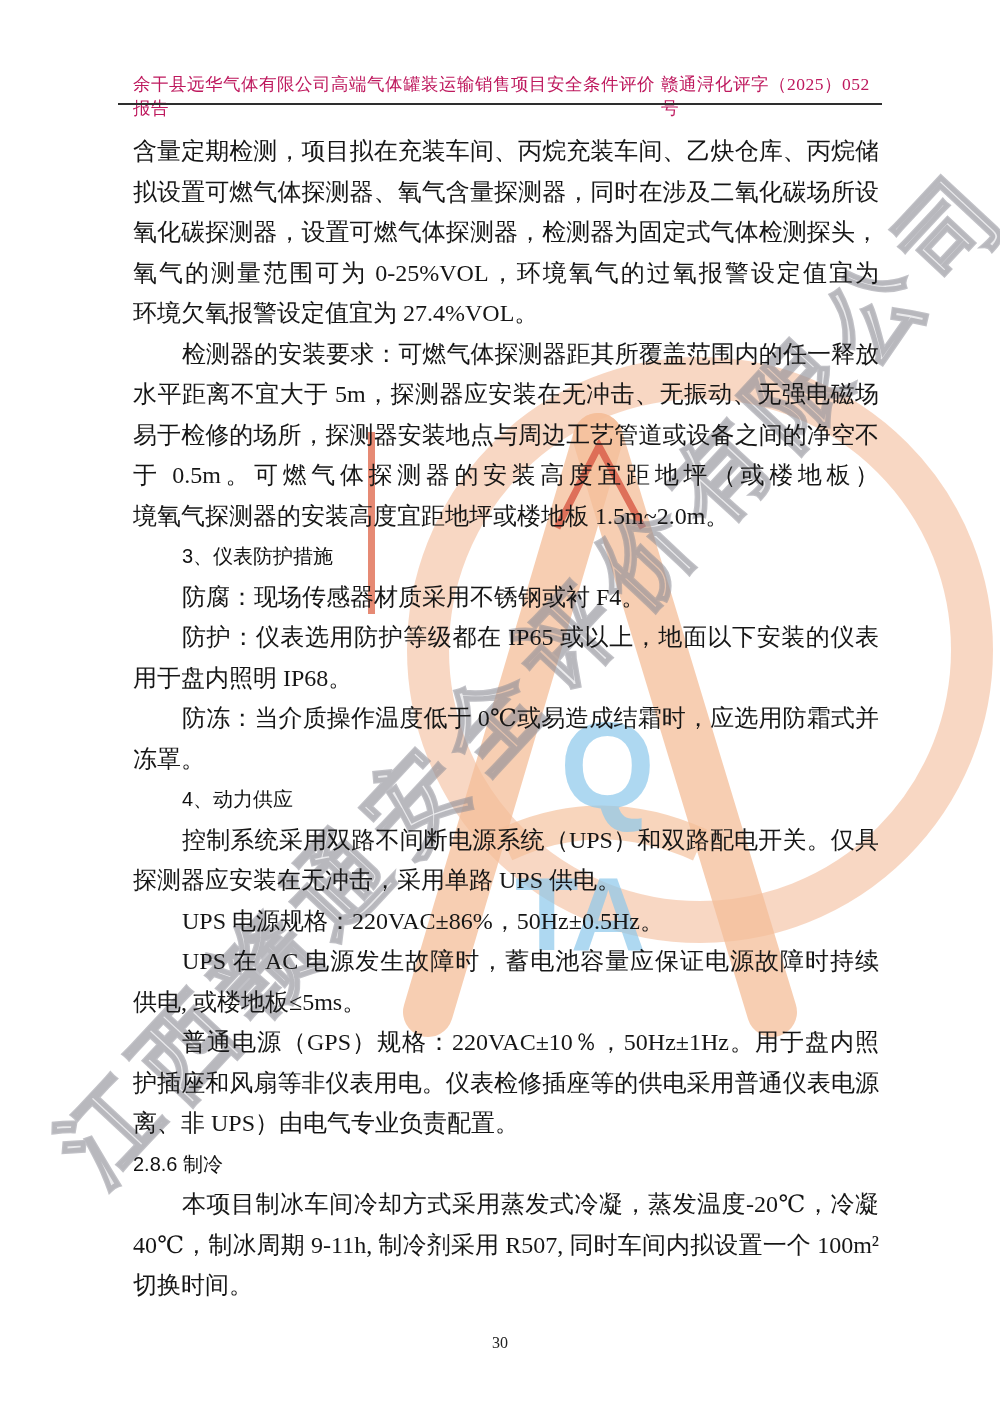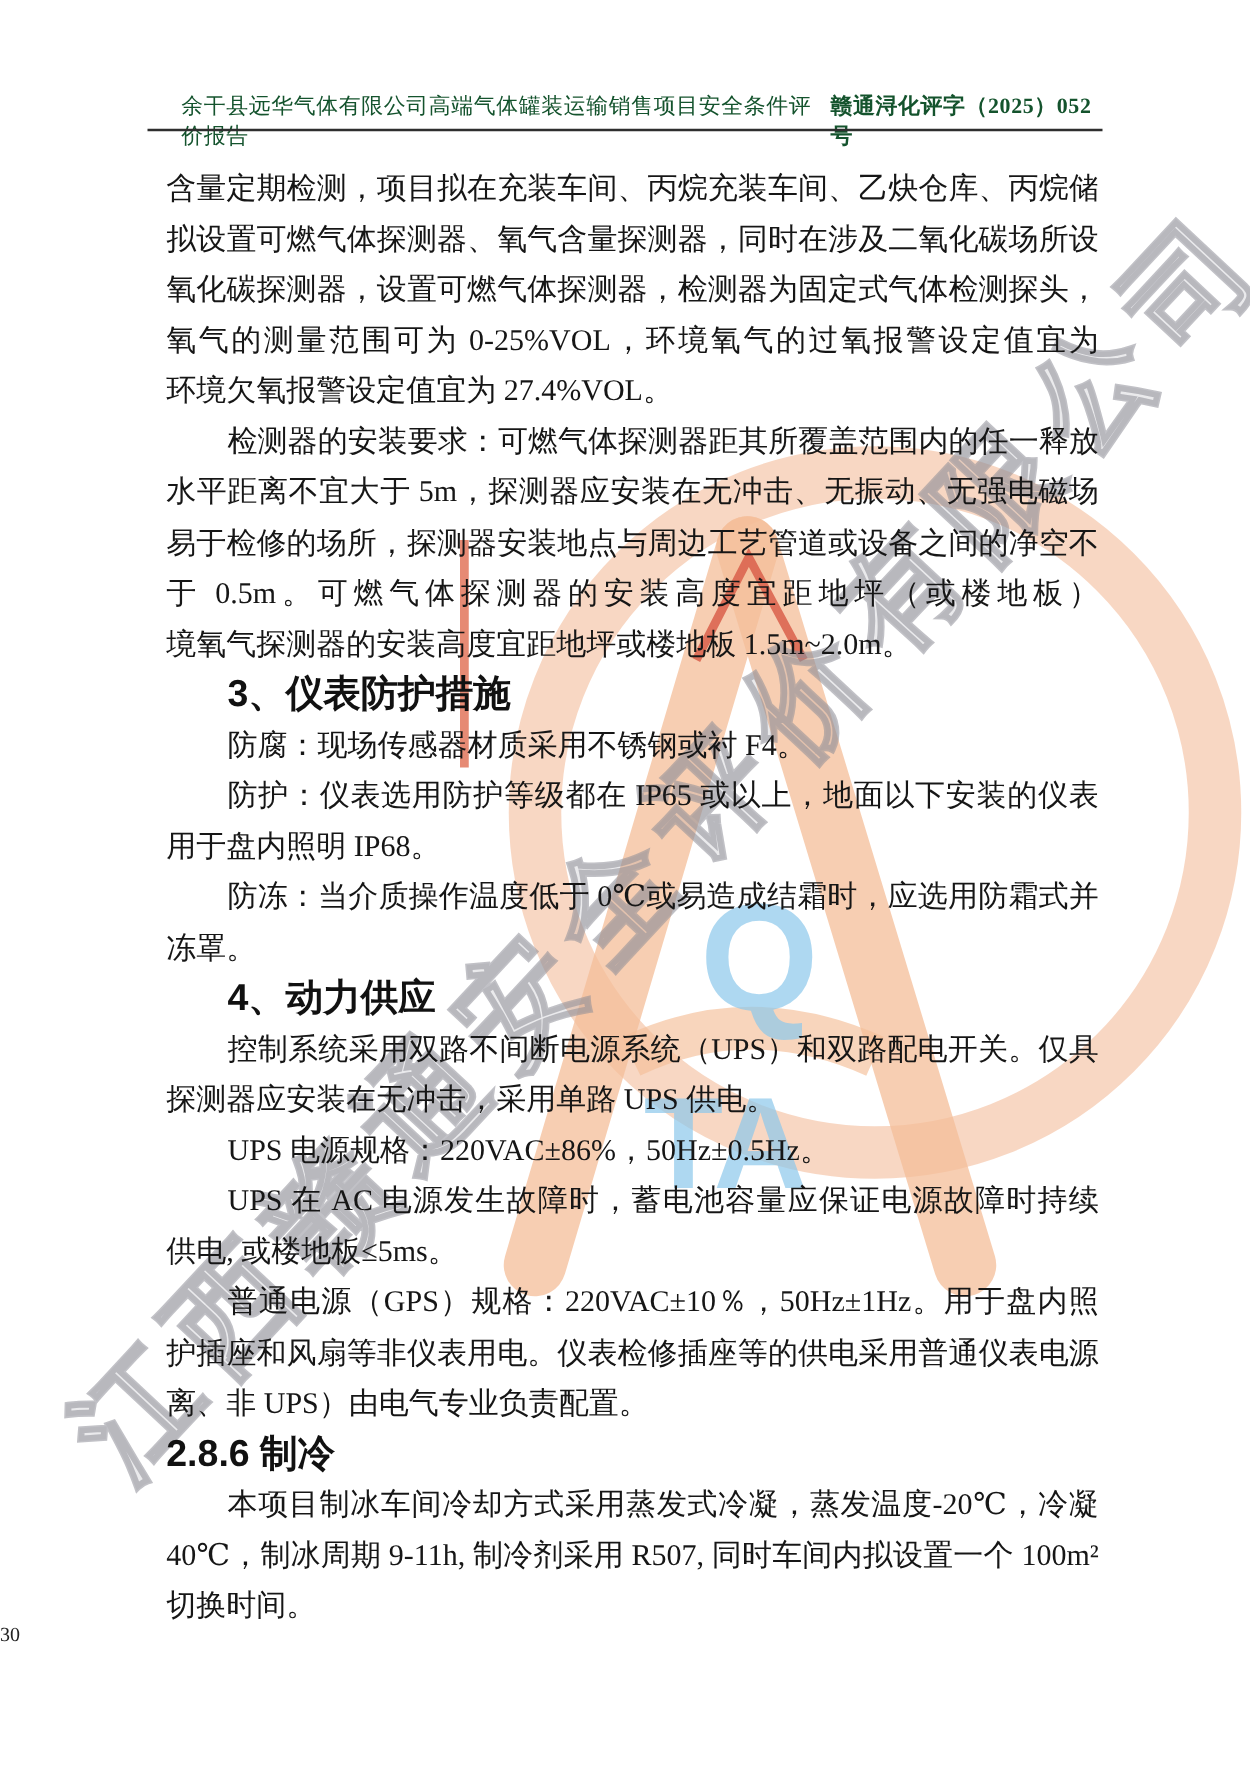--- a/index.html
+++ b/index.html
@@ -1,46 +1,46 @@
 <!DOCTYPE html>
 <html><head>
 <meta charset="utf-8">
 <style>
   html,body{margin:0;padding:0;background:#ffffff;}
   .page{position:relative;width:1000px;height:1414px;background:#ffffff;overflow:hidden;
         font-family:"Liberation Serif","DejaVu Serif",serif;color:#1c1c1c;}
 
   
   .hdr{position:absolute;top:72px;left:133px;right:120px;display:flex;
-       justify-content:space-between;align-items:center;font-size:17.5px;color:#14532d;
-       letter-spacing:0.5px;margin-left:12px;}
-  .hdr .num{font-weight:700;}
+       justify-content:space-between;align-items:center;font-size:17.5px;color:#be185d;
+       letter-spacing:0.5px;}
+  .hdr .num{font-weight:400;}
   .hdr-rule{position:absolute;top:103px;left:118px;right:118px;border-top:2px solid #2e2e2e;}
 
   
   .wm{position:absolute;inset:0;z-index:0;pointer-events:none;}
   .wm-text{position:absolute;left:-145px;top:598px;width:1380px;height:120px;
            transform:rotate(-47deg);transform-origin:center;
            font-size:96px;font-weight:700;letter-spacing:16px;white-space:nowrap;
            color:rgba(150,150,158,0.20);-webkit-text-stroke:2.5px rgba(142,142,152,0.55);
            font-family:"Liberation Serif","DejaVu Serif",serif;}
   .wm-svg{position:absolute;left:0;top:0;}
 
   
   .content{position:absolute;top:131px;left:133px;width:746px;z-index:2;}
   .line{height:40.5px;line-height:40.5px;font-size:24px;white-space:nowrap;
         text-align:justify;text-justify:inter-ideograph;color:#161616;}
   .line.fill{text-align-last:justify;white-space:normal;height:40.5px;overflow:hidden;}
   .line.end{text-align-last:left;}
   .indent{text-indent:49px;}
-  .h-sec{font-family:"Liberation Sans","DejaVu Sans",sans-serif;font-weight:700;
-         font-size:30px;color:#111;}
+  .h-sec{font-family:"Liberation Sans","DejaVu Sans",sans-serif;font-weight:400;
+         font-size:20px;color:#111;}
 
   
-  .pagenum{position:absolute;top:1300px;left:0;width:100%;
+  .pagenum{position:absolute;top:1334px;left:0;width:100%;text-align:center;
            font-size:16px;color:#222;z-index:2;}
 </style>
 </head>
 <body>
 
 <div class="page">
 
   <div class="wm">
     <svg class="wm-svg" width="1000" height="1414" viewBox="0 0 1000 1414">
 

